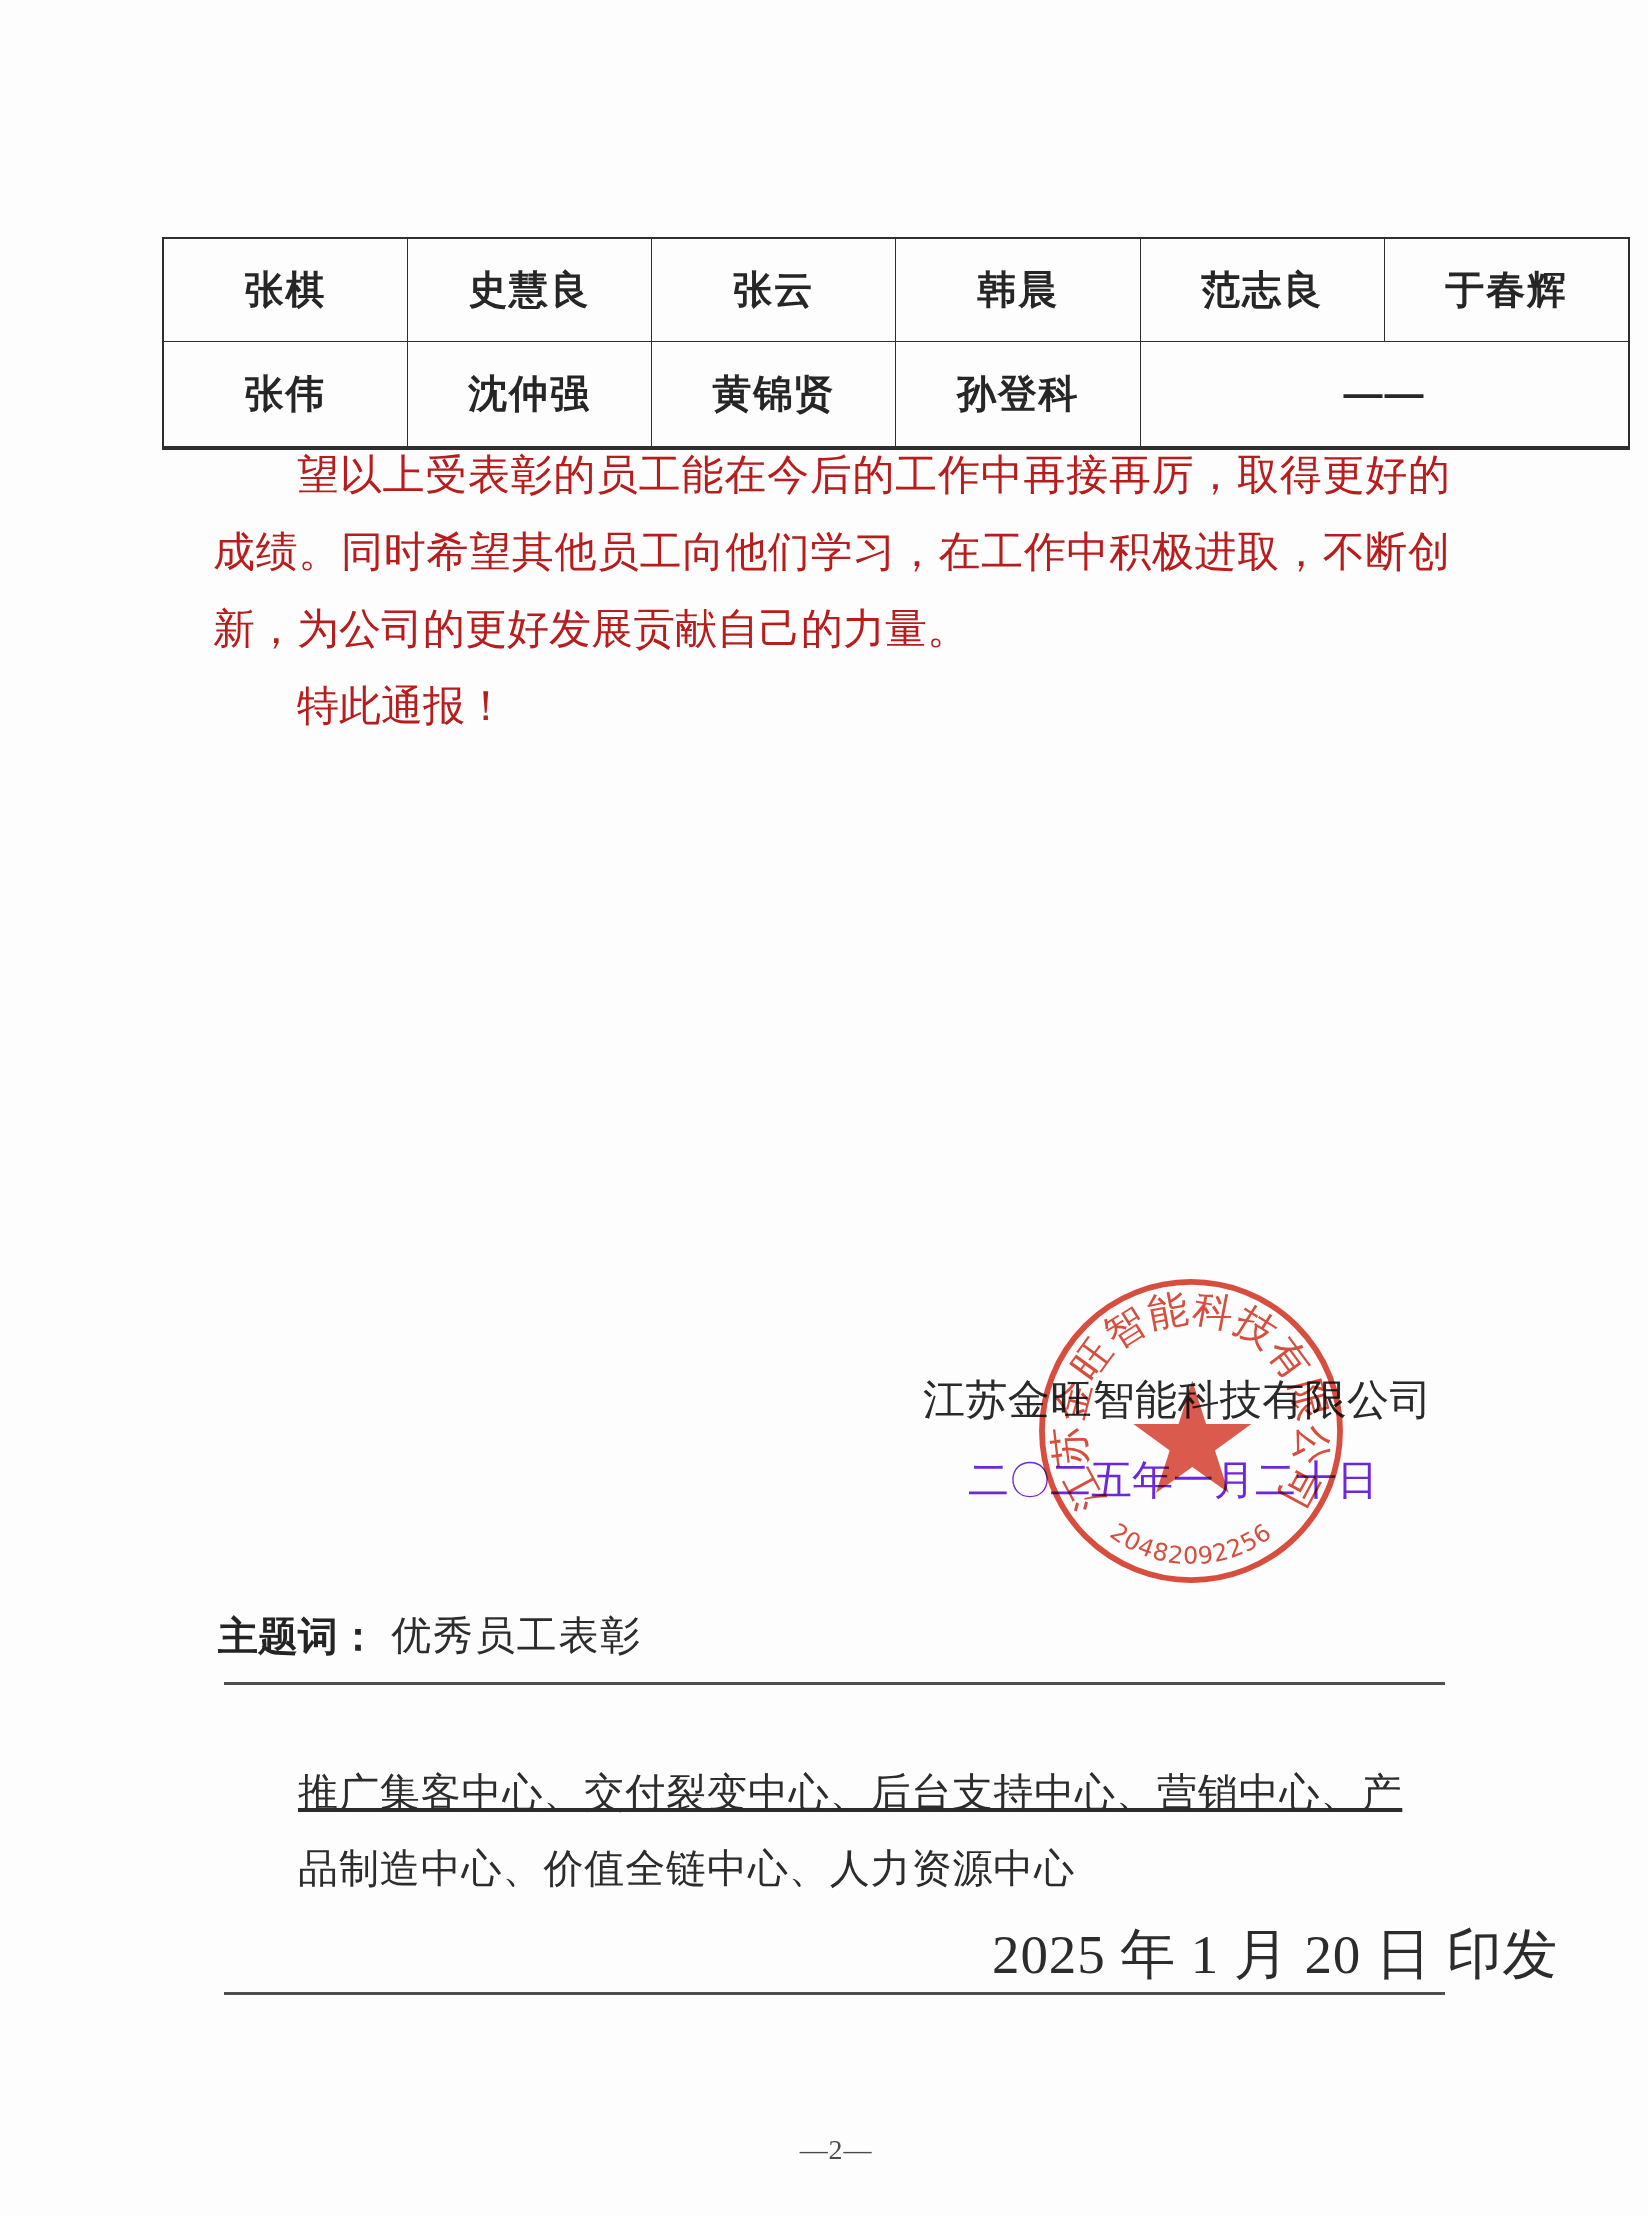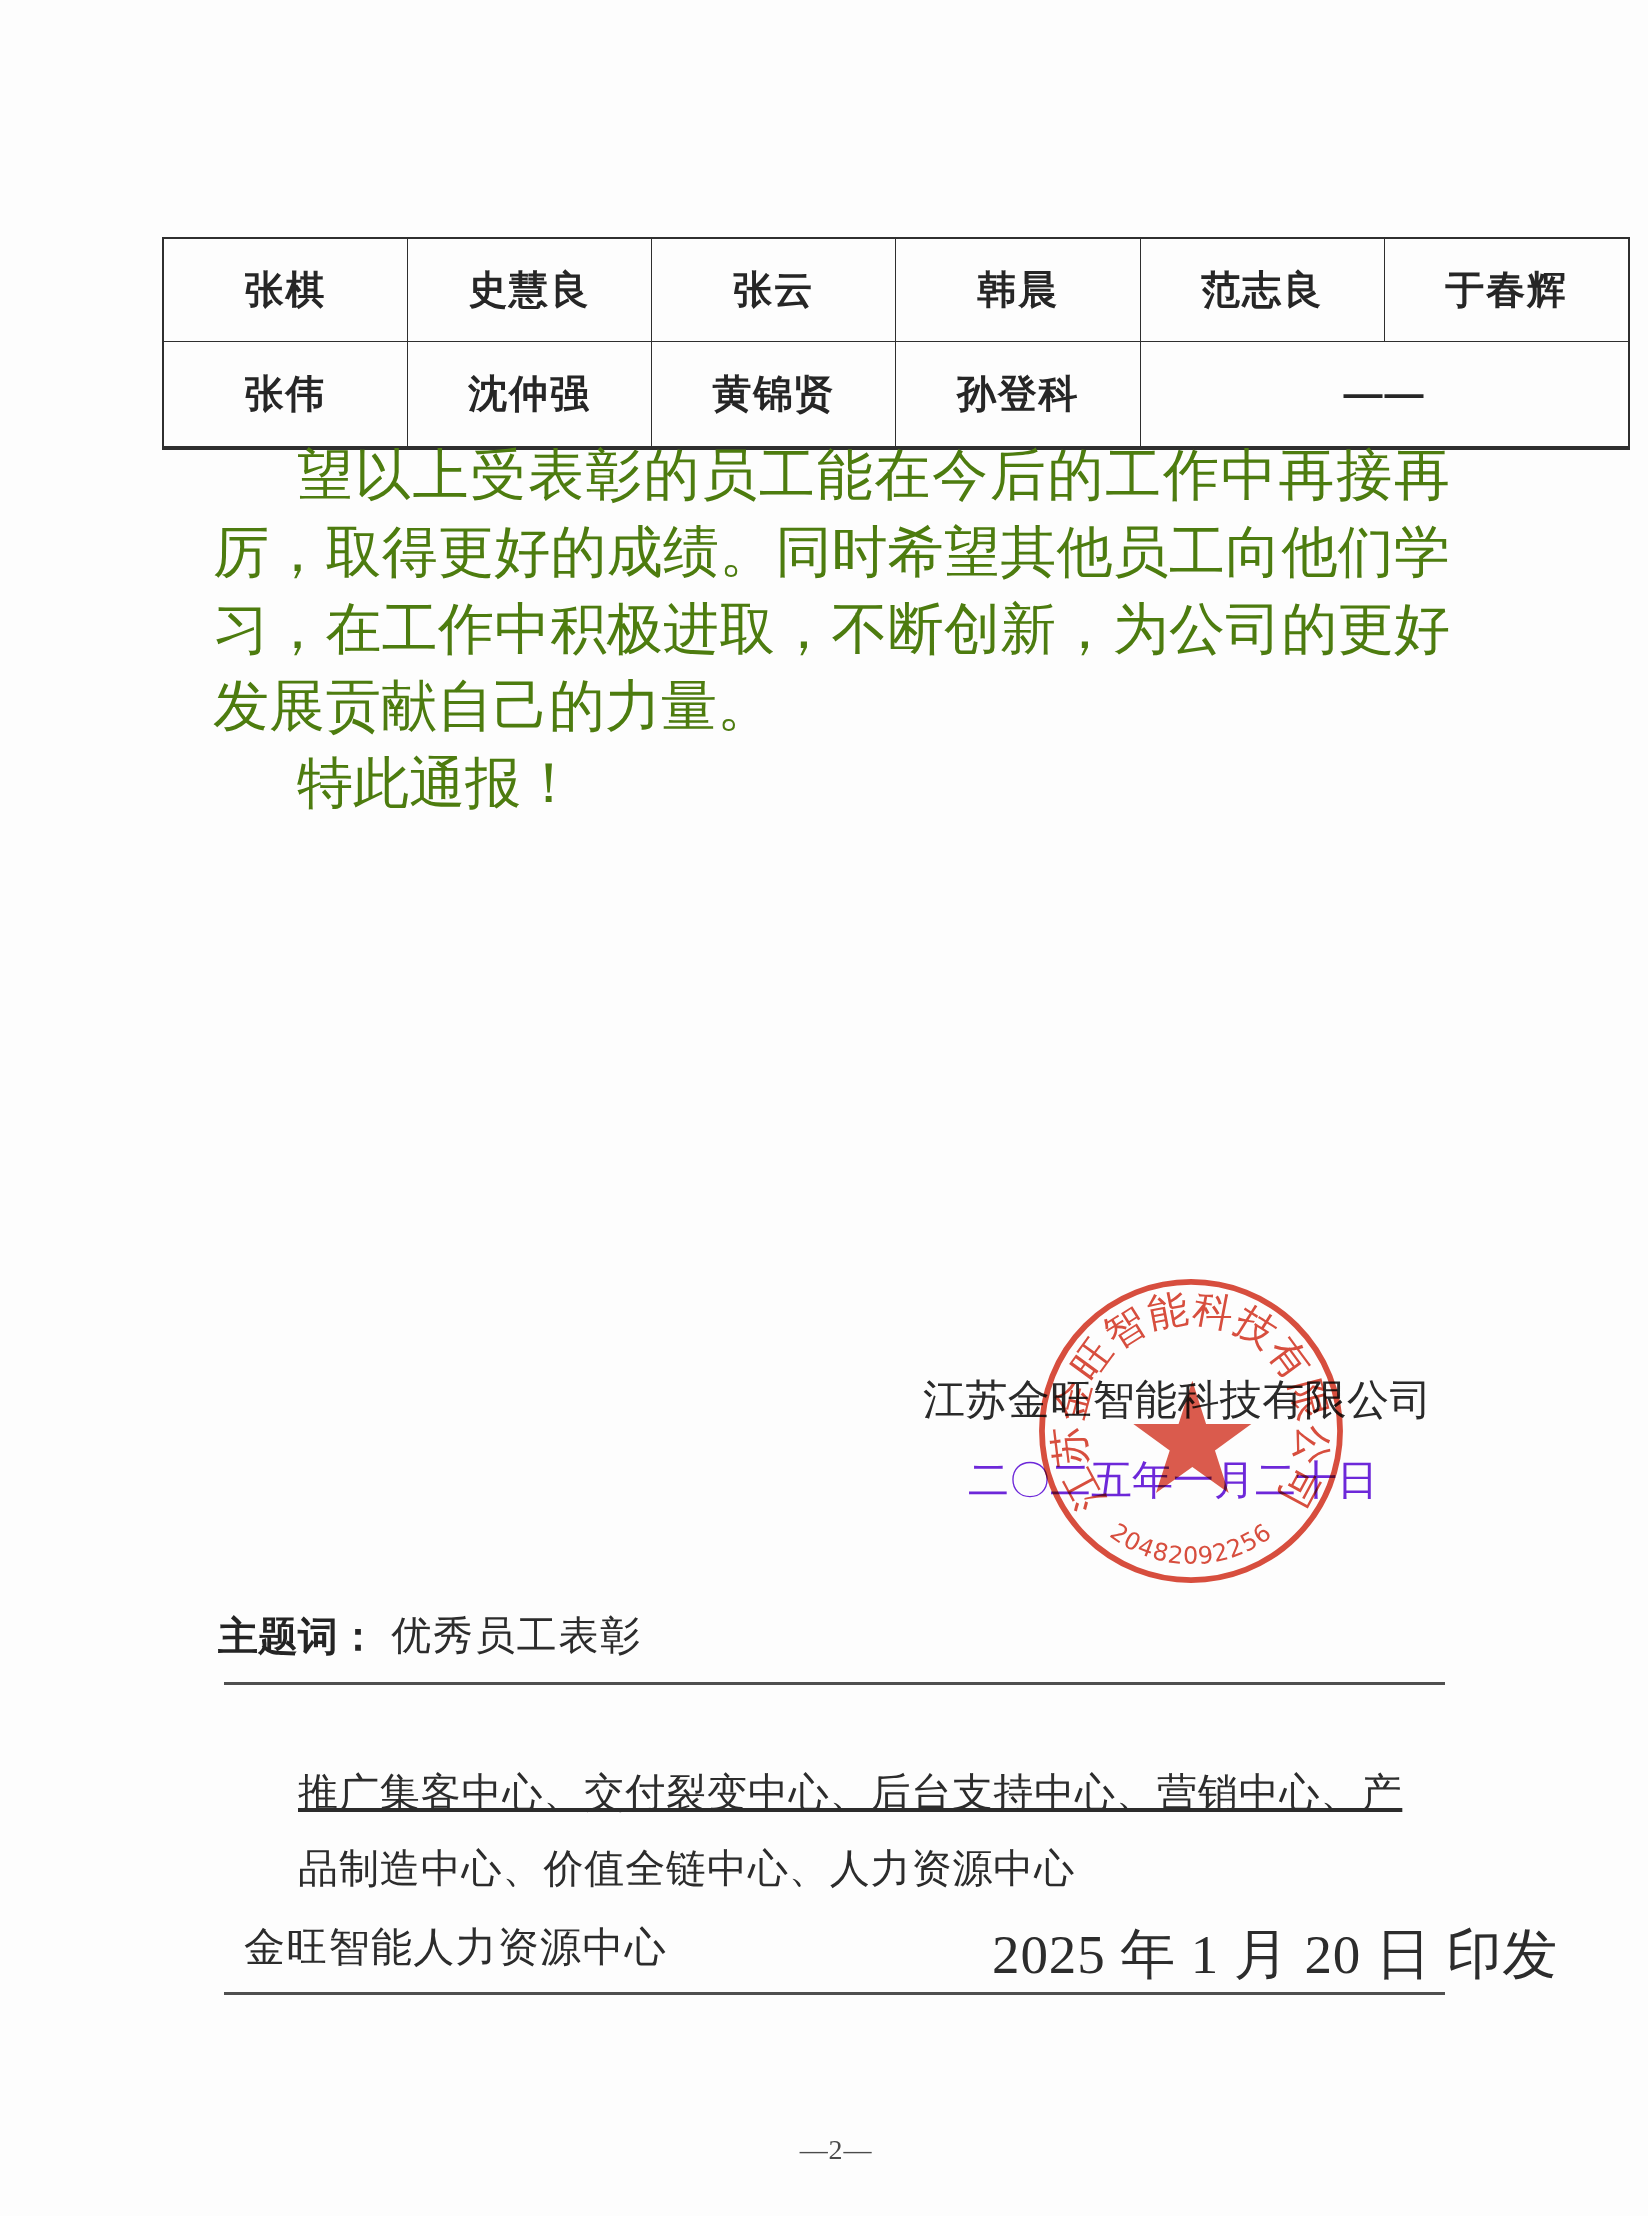--- a/index.html
+++ b/index.html
@@ -25,22 +25,22 @@
     font-family:"Liberation Sans","DejaVu Sans",sans-serif;
     font-weight:600;font-size:39px;color:#262626;
     letter-spacing:1.8px;padding:0;
   }
   .name-table tr:last-child td{height:104px;}
   .dash-cell{font-family:"Liberation Serif","DejaVu Serif",serif;
              font-weight:400;letter-spacing:-0.12em;font-size:42px;}
   
   .body-text{
     position:absolute;left:213px;top:437px;width:1237px;
-    font-size:56px;line-height:77px;text-align:justify;
-    color:#4d7c0f;
+    font-size:42px;line-height:77px;text-align:justify;
+    color:#b91c1c;
   }
   .body-text p{margin:0;text-indent:84px;}
   
   .sig-company{position:absolute;left:923px;top:1379px;font-size:42px;line-height:1;letter-spacing:0.4px;color:#2a2a2a;}
   .sig-date{position:absolute;left:968px;top:1460px;font-size:41px;line-height:1;color:#6d28d9;}
   
   .stamp{position:absolute;left:1018px;top:1258px;width:346px;height:346px;
          mix-blend-mode:multiply;opacity:.93;}
   .stamp text{fill:#d6402f;}
   .ring-text{font-size:90px;letter-spacing:2px;font-family:"Liberation Serif","DejaVu Serif",serif;}
@@ -113,21 +113,20 @@
   <div class="subject-line">
     <span class="subject-label">主题词：</span>
     <span class="subject-value">优秀员工表彰</span>
   </div>
 
   <div class="rule rule-top"></div>
 
   <div class="cc-line cc-2">推广集客中心、交付裂变中心、后台支持中心、营销中心、产</div>
   <div class="cc-line cc-3">品制造中心、价值全链中心、人力资源中心</div>
 
-  <div class="issuer">金旺智能人力资源中心</div>
   <div class="issue-date">2025 年 1 月 20 日  印发</div>
 
   <div class="rule rule-bottom"></div>
 
   <div class="page-number">—2—</div>
 
 </div>
 
 
 </body></html>

